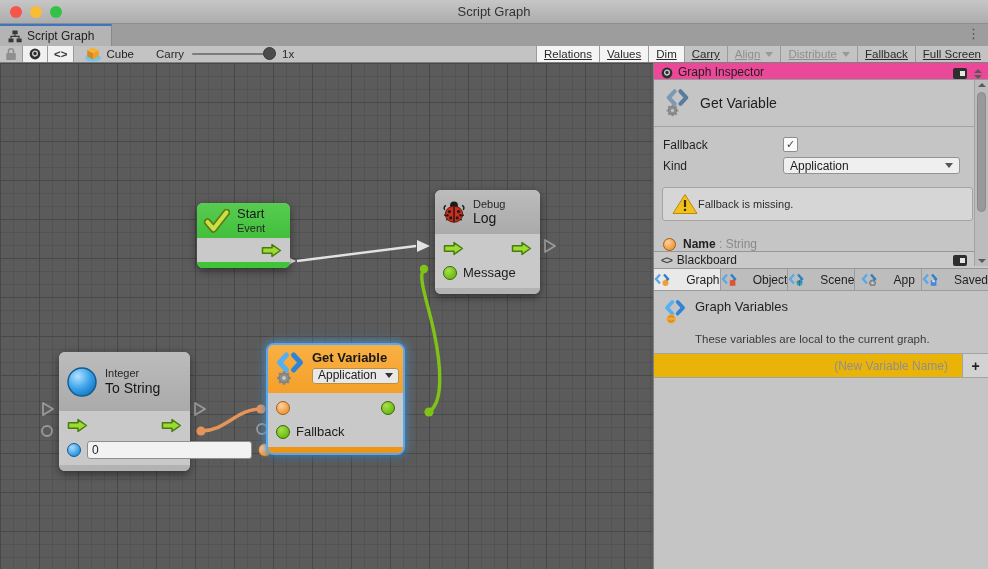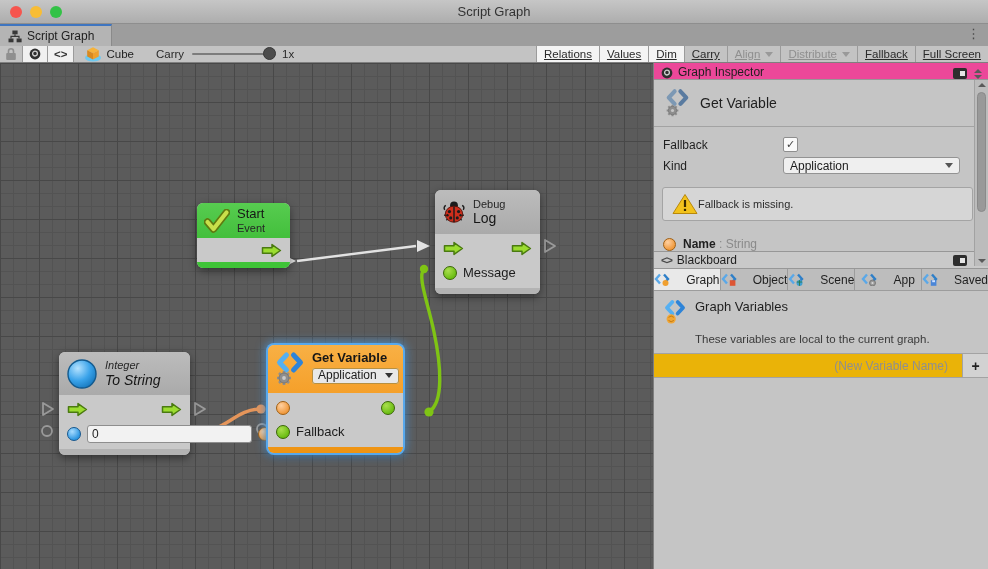--- a/index.html
+++ b/index.html
@@ -283,21 +283,21 @@
             <span class="flex"></span>
             <svg class="icon" width="21" height="15" viewBox="0 0 21 15">
               <path d="M1.5 4.8 H11 V1.6 L19.4 7.5 L11 13.4 V10.2 H1.5 Z" fill="#9bdc30" stroke="#4a7a10" stroke-width="1.5" stroke-linejoin="round"></path>
             </svg>
           </div>
         </div>
         <div class="node-footer green"></div>
       </div>
 
       <div class="node" style="left:59px; top:289px; width:131px;">
-        <div class="node-header gray" style="height:43px;font-style:italic;">
+        <div class="node-header gray" style="height:59px;">
           <svg class="icon" width="32" height="32" viewBox="0 0 32 32">
             <defs>
               <radialGradient id="ball" cx="0.35" cy="0.3" r="0.8">
                 <stop offset="0" stop-color="#b4e2ff"></stop>
                   <stop offset="0.55" stop-color="#3aa3ea"></stop>
                   <stop offset="1" stop-color="#1272b8"></stop>
               </radialGradient>
             </defs>
             <circle cx="16" cy="16" r="14" fill="url(#ball)" stroke="#135a8e" stroke-width="1.4"></circle>
           </svg>

